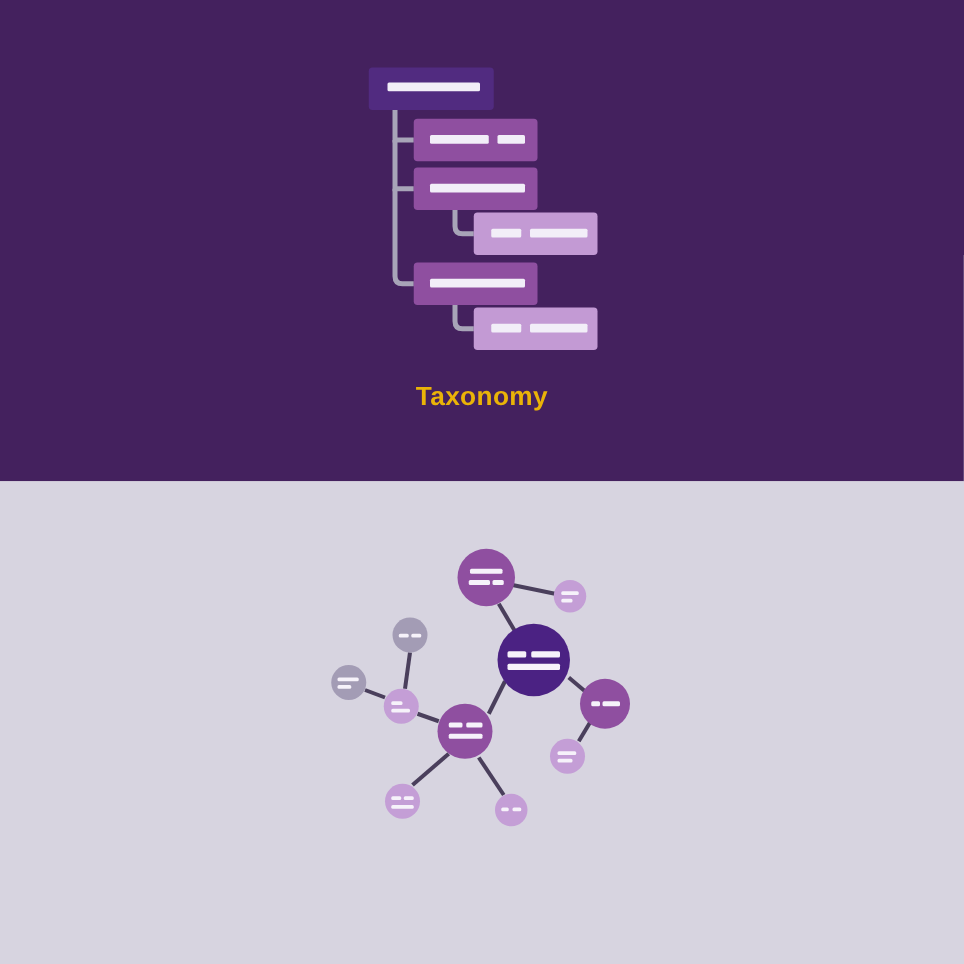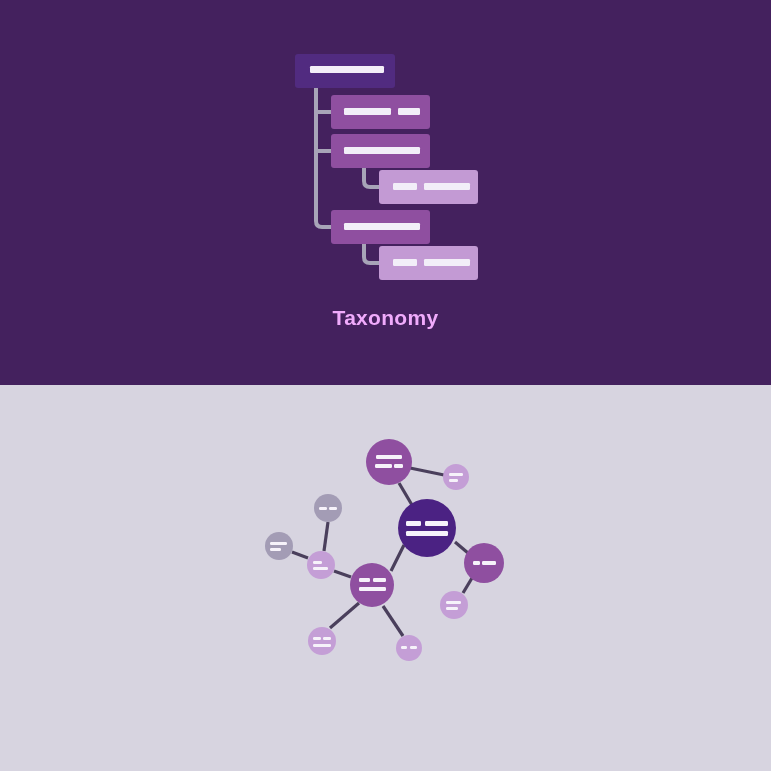--- a/index.html
+++ b/index.html
@@ -12,21 +12,21 @@
   #stage { position:relative; width:771px; height:771px; }
 
   .panel { position:absolute; left:0; width:771px; }
   #panel-taxonomy { top:0; height:385px; background:#44215e; }
   #panel-ontology { top:385px; height:386px; background:#d7d4e0; }
 
   .panel-caption {
     position:absolute; left:0; width:771px; text-align:center;
     font-weight:bold; font-size:21px; letter-spacing:0.3px;
   }
-  #caption-taxonomy { top:306px; color:#f0abfc; }
+  #caption-taxonomy { top:306px; color:#eab308; }
 
   svg.art { position:absolute; left:0; top:0; display:block; }
   #art-taxonomy { width:771px; height:385px; }
   #art-ontology { width:771px; height:386px; }
   .tax-line { stroke:#a8a4b8; stroke-width:4; fill:none; stroke-linecap:butt; }
   .edge { stroke:#4a3f5c; stroke-width:3.2; }
 </style>
 </head>
 <body>
 

